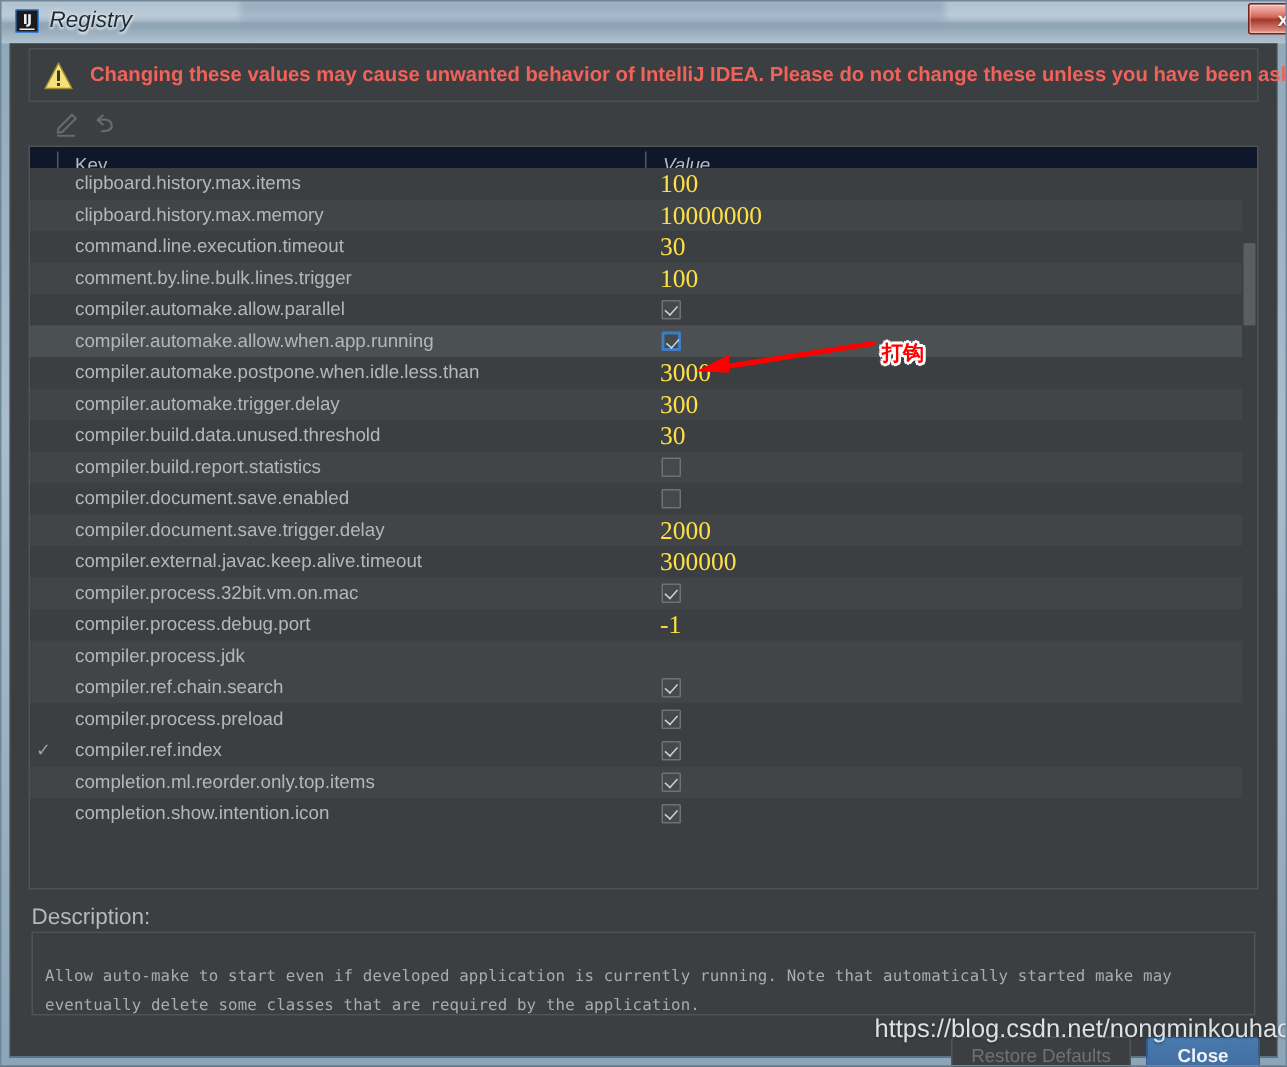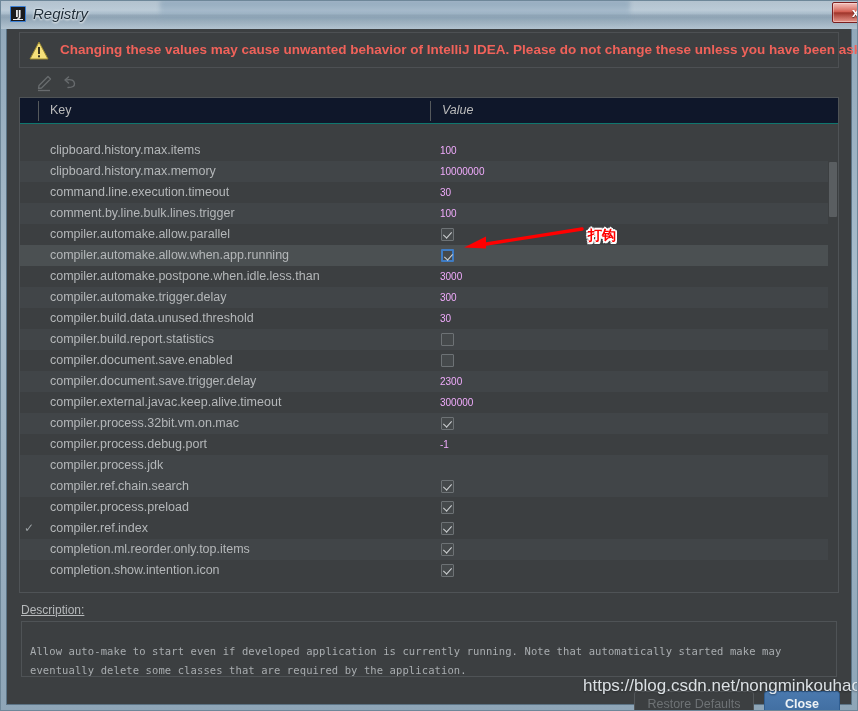--- a/index.html
+++ b/index.html
@@ -189,21 +189,21 @@
     position: absolute;
     top: 3px;
     width: 1px; height: 20px;
     background: #55595c;
   }
   .th-sep-1 { left: 18px; }
   .th-sep-2 { left: 410px; }
 
   .table-body {
     position: absolute;
-    left: 0; top: 42px;
+    left: 0; top: 14px;
     width: 818px; height: 468px;
     overflow: hidden;
   }
   .row {
     position: relative;
     height: 21px;
     width: 818px;
     box-sizing: border-box;
   }
   .row.odd  { background: #3c3f41; }
@@ -225,24 +225,24 @@
     height: 21px; line-height: 21px;
     font-size: 12.5px;
     color: #b4b7b9;
     white-space: nowrap;
     font-family: "Liberation Sans", sans-serif;
   }
   .cell-val {
     position: absolute;
     left: 420px; top: 0;
     height: 21px; line-height: 21px;
-    font-size: 10px;
-    color: #f0abfc;
+    font-size: 17px;
+    color: #fde047;
     white-space: nowrap;
-    font-family: Liberation Sans, sans-serif;
+    font-family: Liberation Serif, serif;
   }
   .chk {
     position: absolute;
     left: 421px; top: 4px;
     width: 13px; height: 13px;
     box-sizing: border-box;
     border: 1px solid #6d7275;
     background: #45494b;
     border-radius: 1px;
   }
@@ -275,24 +275,23 @@
     left: 1px; top: 38px;
     width: 8px; height: 55px;
     background: #5a5e61;
     border-radius: 1px;
   }
 
   
   .desc-label {
     position: absolute;
     left: 14px; top: 574px;
-    font-size: 12px;
+    font-size: 15px;
     color: #b6b9bb;
     font-family: "Liberation Sans", sans-serif;
-    text-decoration: underline;
   }
   .desc-box {
     position: absolute;
     left: 14px; top: 592px;
     width: 816px; height: 56px;
     border: 1px solid #4f5356;
     background: #3c3f41;
     box-sizing: border-box;
     padding: 20px 8px;
   }
@@ -466,21 +465,21 @@
               <div class="chk"></div>
             </div>
             <div class="row odd">
               <div class="gutter"></div>
               <div class="cell-key">compiler.document.save.enabled</div>
               <div class="chk"></div>
             </div>
             <div class="row even">
               <div class="gutter"></div>
               <div class="cell-key">compiler.document.save.trigger.delay</div>
-              <div class="cell-val">2300</div>
+              <div class="cell-val">2000</div>
             </div>
             <div class="row odd">
               <div class="gutter"></div>
               <div class="cell-key">compiler.external.javac.keep.alive.timeout</div>
               <div class="cell-val">300000</div>
             </div>
             <div class="row even">
               <div class="gutter"></div>
               <div class="cell-key">compiler.process.32bit.vm.on.mac</div>
               <div class="chk on"></div>

